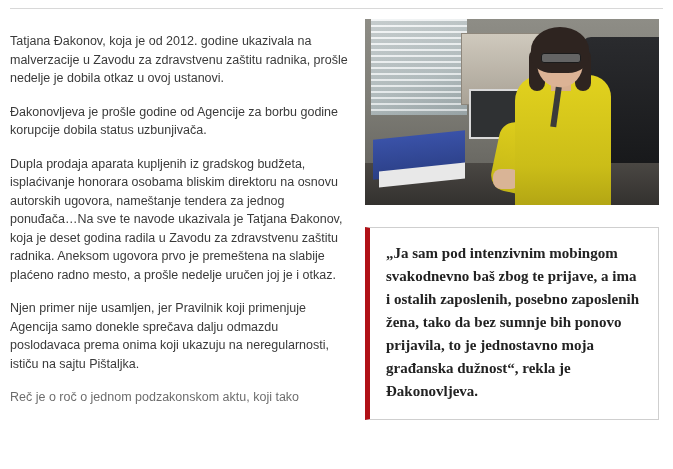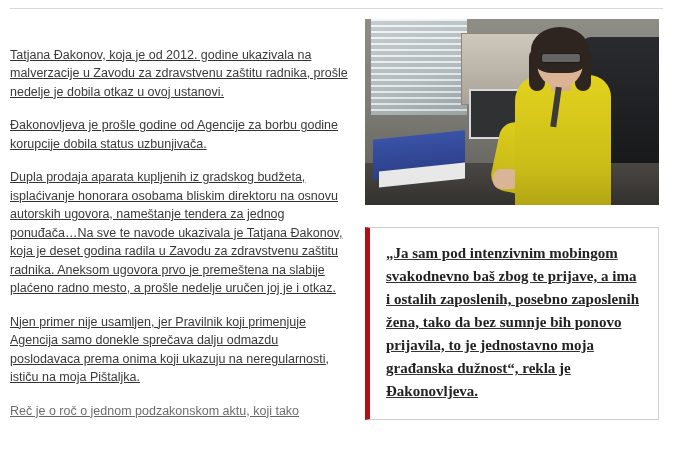--- a/index.html
+++ b/index.html
@@ -32,23 +32,22 @@
     letter-spacing: -0.3px;
   }
   .rule {
     height: 1px;
     background: #d8d8d8;
     margin: 8px 0 0 0;
     width: 100%;
   }
   .content {
     display: flex;
-    align-items: flex-end;
+    align-items: center;
     margin-top: 10px;
-    text-decoration: underline;
   }
   .col-left {
     width: 355px;
     padding-right: 14px;
     box-sizing: border-box;
   }
   .col-right {
     width: 242px;
     box-sizing: border-box;
   }
@@ -212,21 +211,21 @@
 
   <div class="rule"></div>
 
   <div class="content">
 
     <div class="col-left">
       <div class="body-text">
         <p>Tatjana Đakonov, koja je od 2012. godine ukazivala na malverzacije u Zavodu za zdravstvenu zaštitu radnika, prošle nedelje je dobila otkaz u ovoj ustanovi.</p>
         <p>Đakonovljeva je prošle godine od Agencije za borbu godine korupcije dobila status uzbunjivača.</p>
         <p>Dupla prodaja aparata kupljenih iz gradskog budžeta, isplaćivanje honorara osobama bliskim direktoru na osnovu autorskih ugovora, nameštanje tendera za jednog ponuđača…Na sve te navode ukazivala je Tatjana Đakonov, koja je deset godina radila u Zavodu za zdravstvenu zaštitu radnika. Aneksom ugovora prvo je premeštena na slabije plaćeno radno mesto, a prošle nedelje uručen joj je i otkaz.</p>
-        <p>Njen primer nije usamljen, jer Pravilnik koji primenjuje Agencija samo donekle sprečava dalju odmazdu poslodavaca prema onima koji ukazuju na neregularnosti, ističu na moja Pištaljka.</p>
+        <p>Njen primer nije usamljen, jer Pravilnik koji primenjuje Agencija samo donekle sprečava dalju odmazdu poslodavaca prema onima koji ukazuju na neregularnosti, ističu na sajtu Pištaljka.</p>
         <p class="cut-text">Reč je o roč o jednom podzakonskom aktu, koji tako</p>
       </div>
     </div>
 
     <div class="col-right">
 
       <div class="photo">
         <div class="ph-wall"></div>
         <div class="ph-window"></div>
         <div class="ph-blind"></div>

